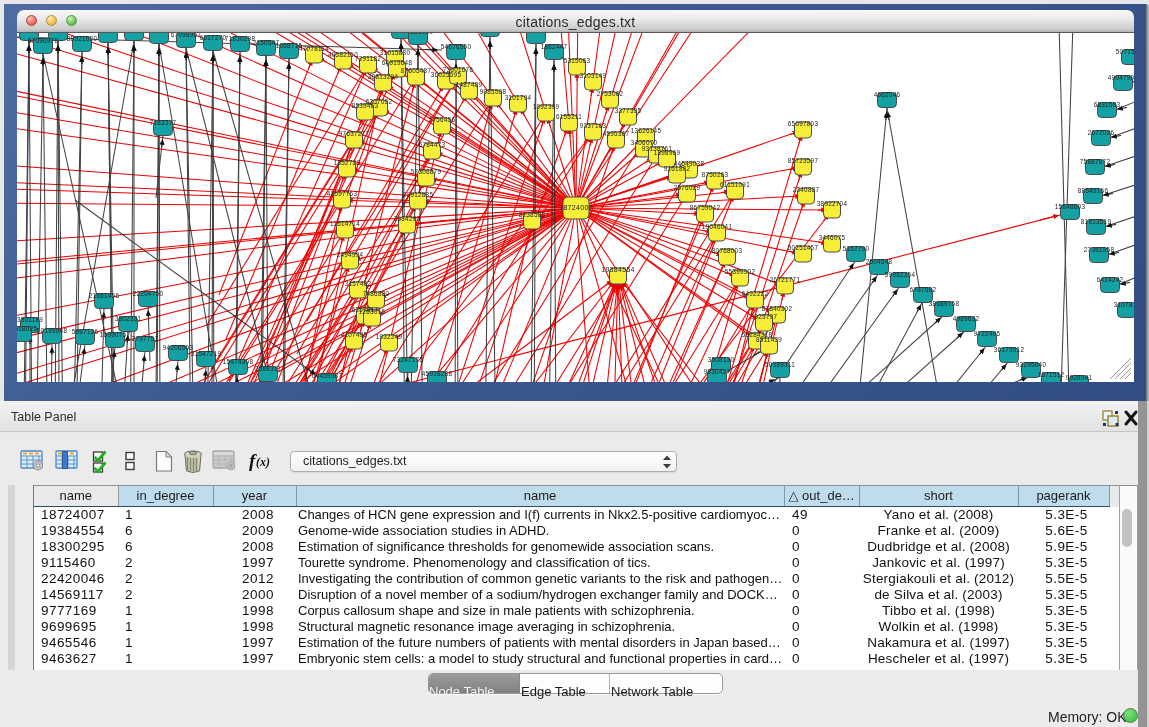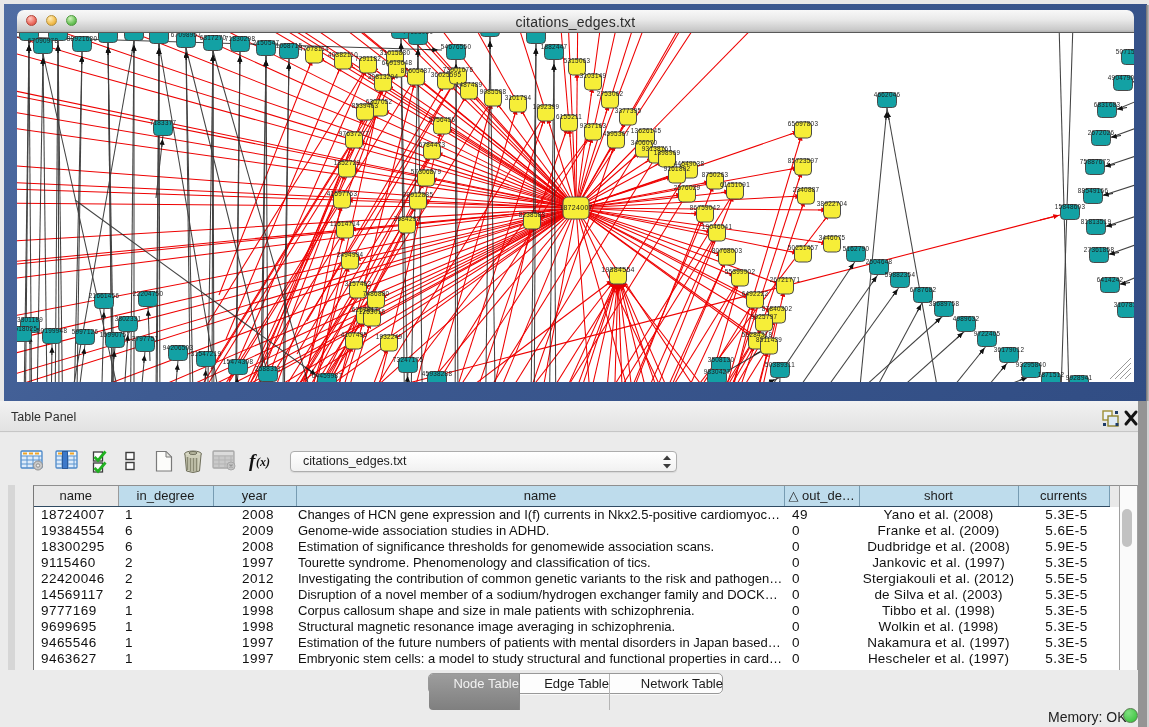--- a/index.html
+++ b/index.html
@@ -27,21 +27,21 @@
 td.c4 { padding-left:2px; letter-spacing:0px; font-size:13px; text-overflow:ellipsis; }
 td.c5 { padding-left:8px; }
 td.c6 { text-align:center; letter-spacing:0.2px; }
 td.c7 { padding-left:6px;text-align:center; }
 col.c1 { width:84px; } col.c2 { width:95px; } col.c3 { width:83px; } col.c4 { width:488px; } col.c5 { width:75px; } col.c6 { width:159px; } col.c7 { width:91px; } col.c8 { width:29px; }
 #scrolllane { position:absolute; left:1119px; top:485px; width:19px; height:185px; background:#fafafa; border-left:1px solid #a0a0a0; border-right:1px solid #a0a0a0; border-top:1px solid #8f8f8f; }
 #thumb { position:absolute; left:1122px; top:509px; width:10px; height:38px; background:#c2c2c2; border-radius:5px; }
 #edgeband { position:absolute; left:1138px; top:401px; width:9px; height:326px; background:#949494; }
 #edgeband2 { position:absolute; left:1147px; top:401px; width:2px; height:326px; background:#d2d2d2; }
 #tabs { position:absolute; left:428px; top:673px; width:295px; height:21px; border:1px solid #989898; border-radius:5px; background:#fdfdfd; font-size:13px; box-shadow:0 1px 0 rgba(255,255,255,0.7);}
-#tabs div { position:absolute; top:0; height:36px; text-align:right; padding-top:2px; color:#1a1a1a; }
+#tabs div { position:absolute; top:0; height:19px; text-align:left; padding-top:10px; color:#1a1a1a; }
 #seg1 { left:0; width:91px; background:linear-gradient(#9d9d9d,#7f7f7f); color:#f2f2f2 !important; border-radius:4px 0 0 4px; border-right:1px solid #888; }
 #seg2 { left:92px; width:89px; border-right:1px solid #b5b5b5; }
 #seg3 { left:182px; width:112px; }
 #memory { position:absolute; left:1048px; top:709px; font-size:14px; color:#222; }
 #memdot { position:absolute; left:1123px; top:708px; width:15px; height:15px; border-radius:50%; background:radial-gradient(circle at 35% 30%, #7fe07f, #2fbe34); border:1.5px solid #57794f; }
 </style></head><body>
 <div id="bluedesk"></div>
 <div id="graystrip"></div>
 <div id="titlebar">
     <div id="title">citations_edges.txt</div>
@@ -911,21 +911,21 @@
         <col class="c8">
       </colgroup>
 <tbody>
         <tr>
           <th class="c1">name</th>
           <th>in_degree</th>
           <th>year</th>
           <th>name</th>
           <th style="text-align:left;padding-left:4px">△ out_de…</th>
           <th>short</th>
-          <th>currents</th>
+          <th>pagerank</th>
           <th class="c8"></th>
         </tr>
 <tr>
           <td class="c1">18724007</td>
           <td class="c2">1</td>
           <td class="c3">2008</td>
           <td class="c4">Changes of HCN gene expression and I(f) currents in Nkx2.5‑positive cardiomyocytes</td>
           <td class="c5">49</td>
           <td class="c6">Yano et al. (2008)</td>
           <td class="c7">5.3E‑5</td>

